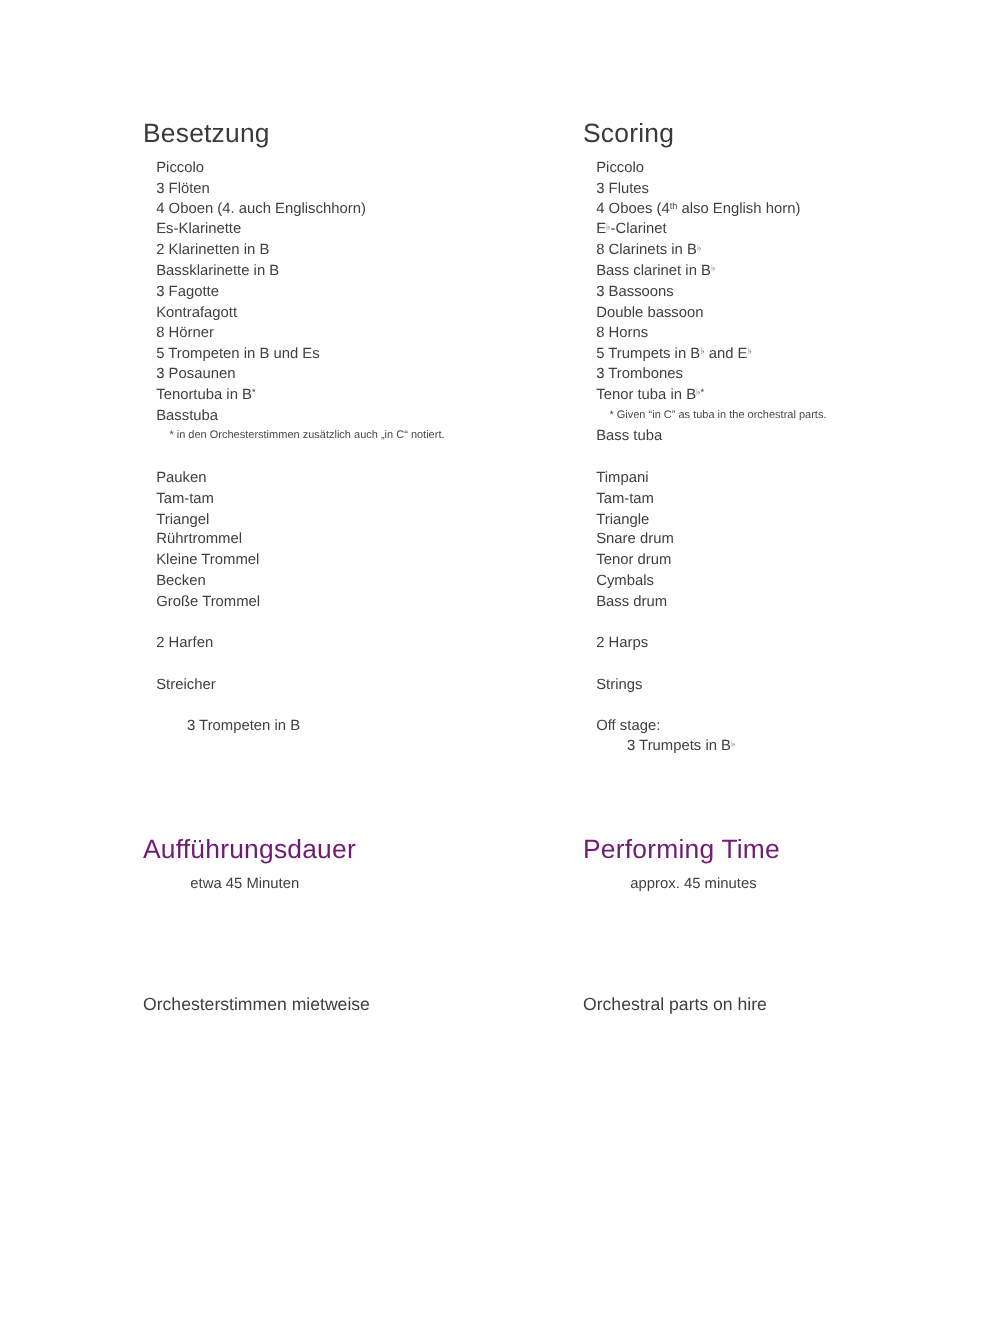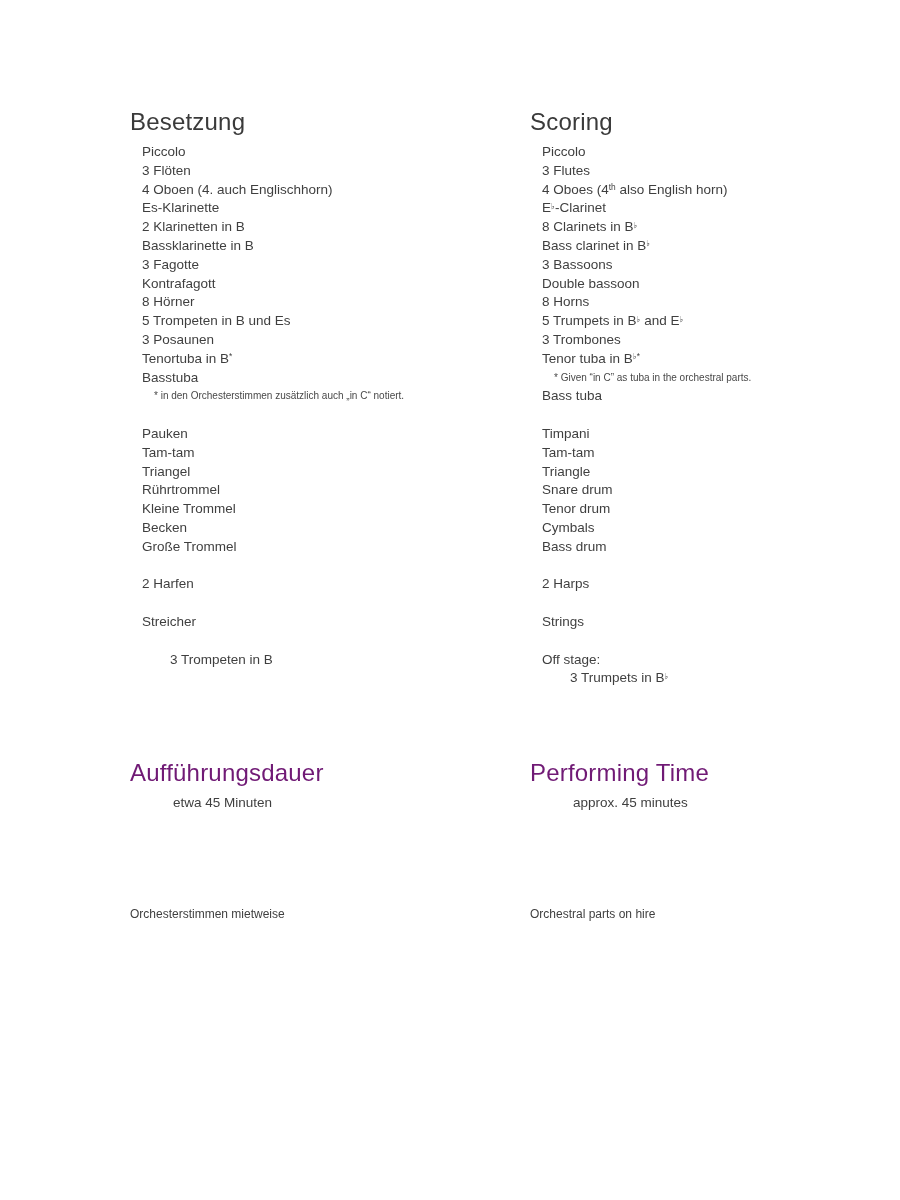--- a/index.html
+++ b/index.html
@@ -57,21 +57,21 @@
   }
   .duration-text {
     position: absolute; top: 794px; left: 0;
     font-size: 13.5px;
     line-height: 18.8px;
     white-space: nowrap;
     margin-left: 43px;
   }
   .hire-text {
     position: absolute; top: 905px; left: 0;
-    font-size: 12px;
+    font-size: 16px;
     line-height: 18.8px;
     white-space: nowrap;
   }
 </style>
 </head>
 <body>
 
 <div class="page">
 
   <section class="col col-german">

